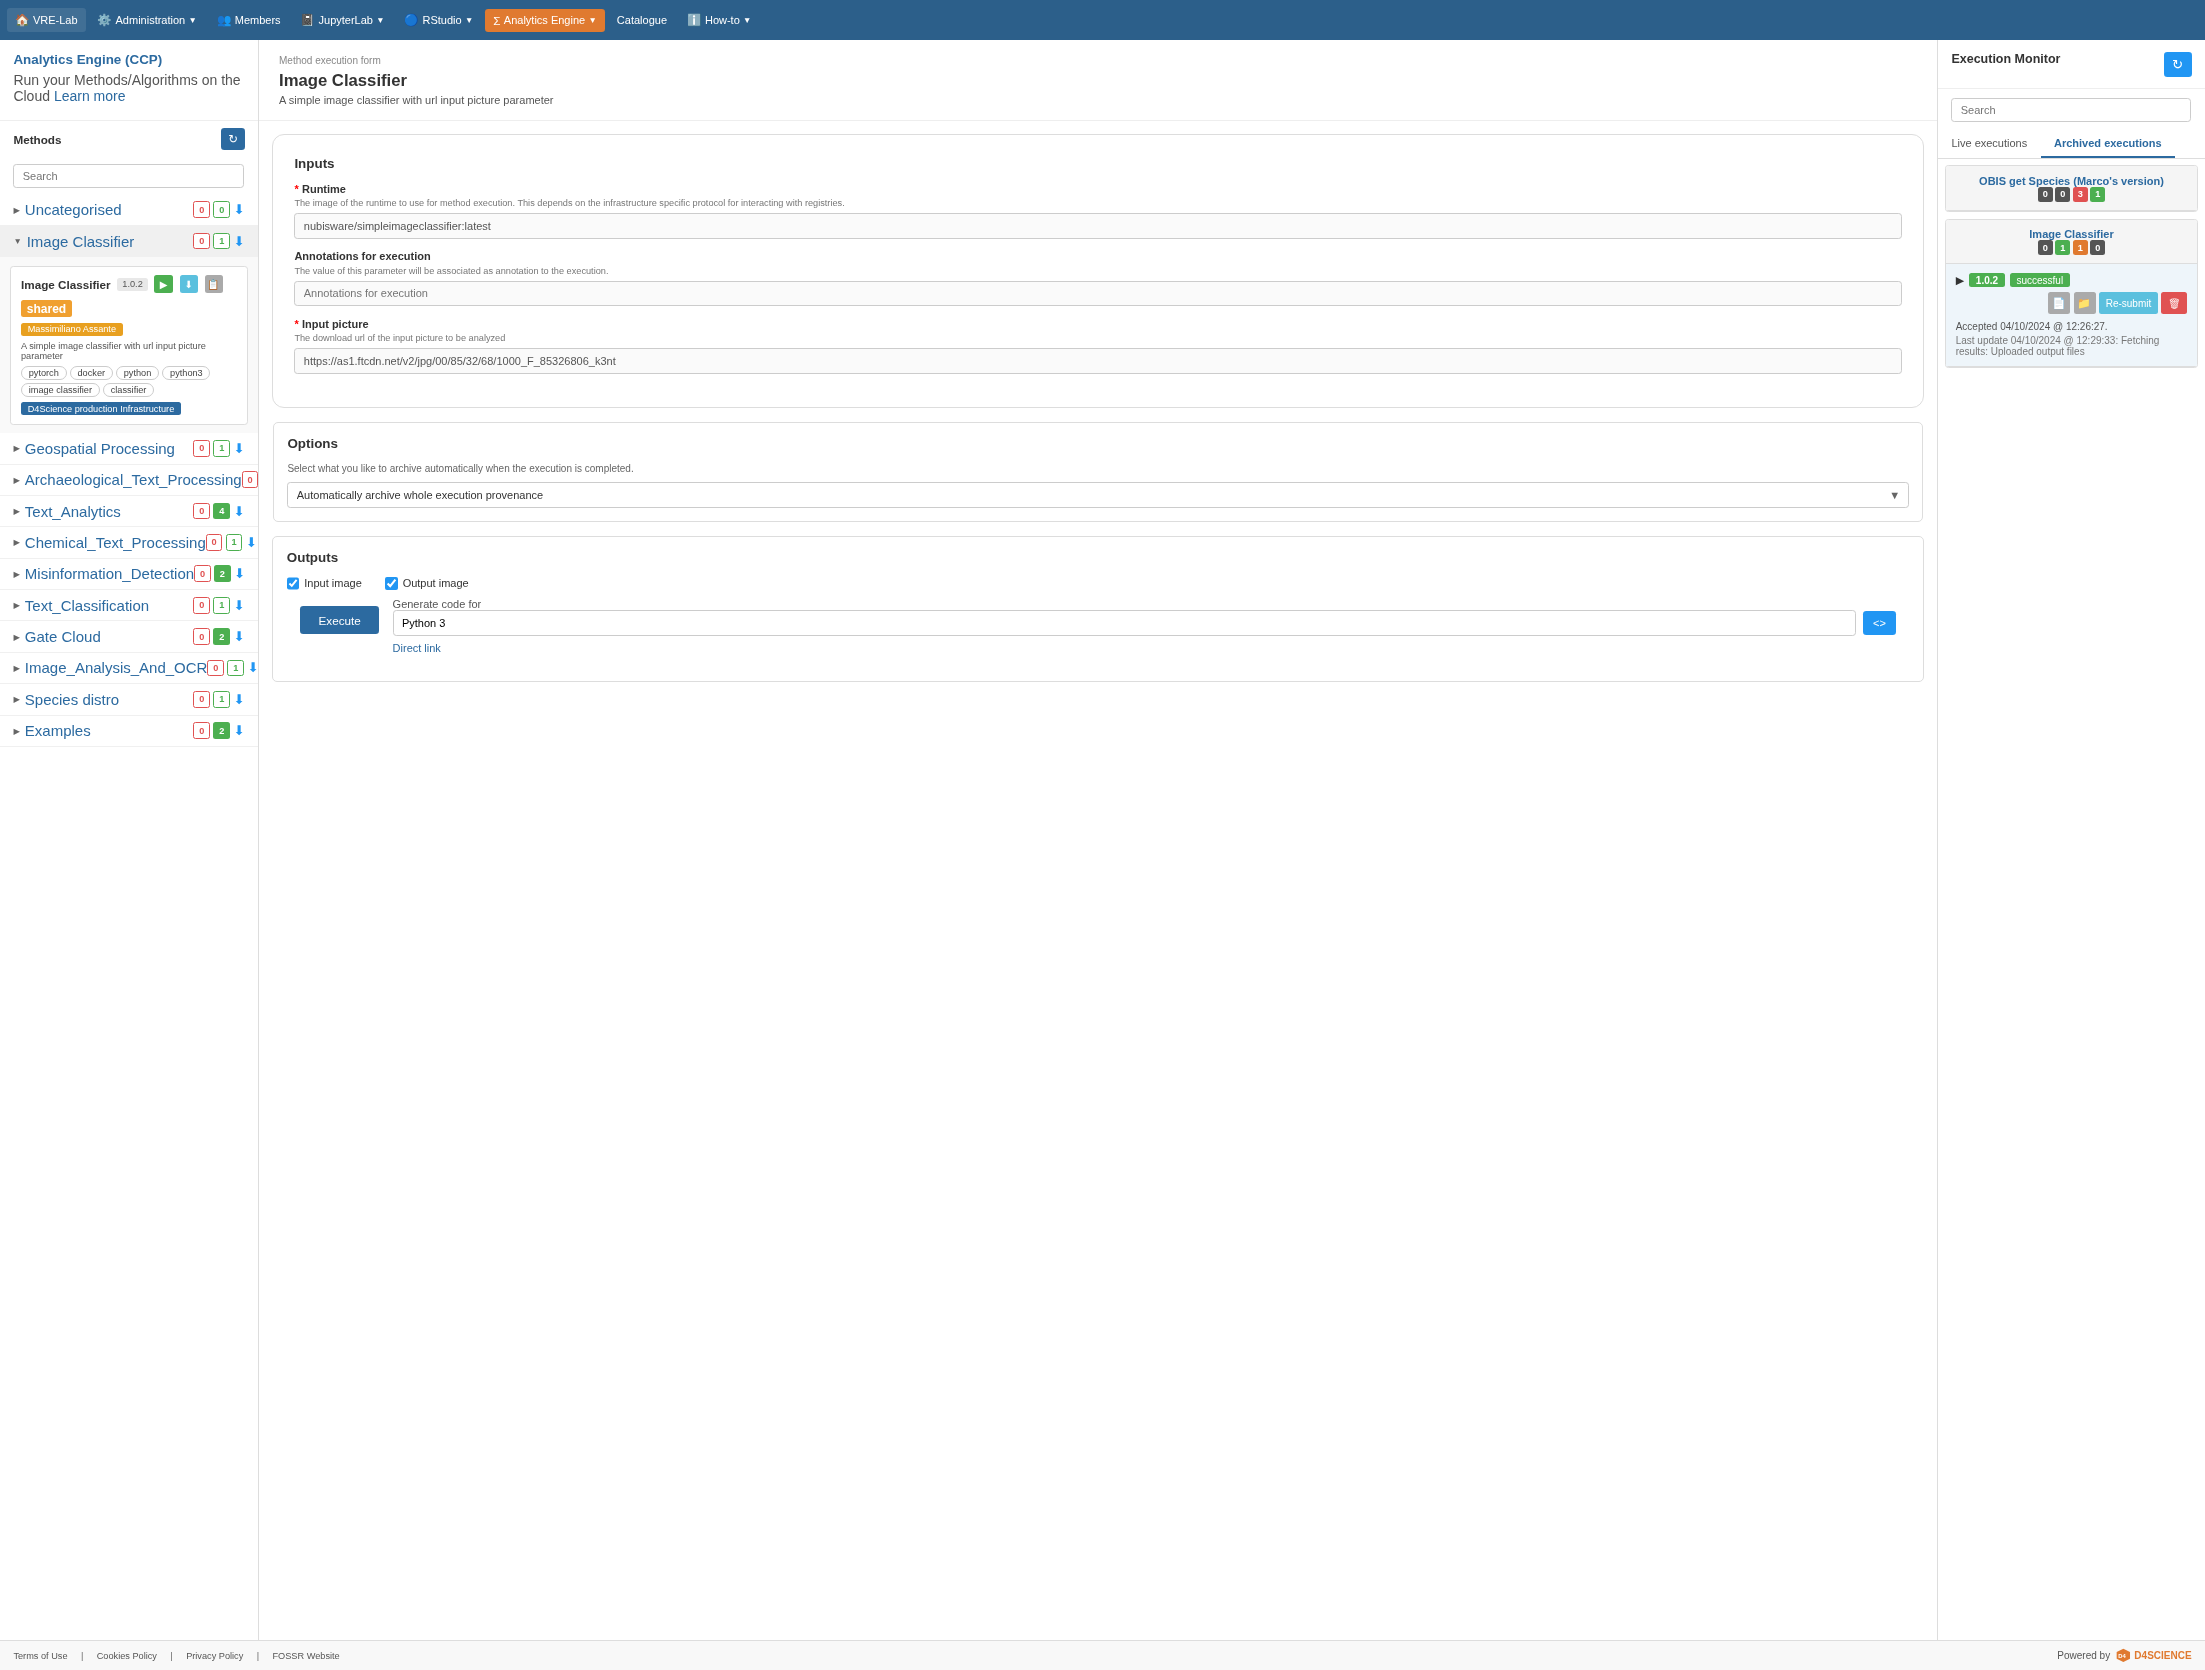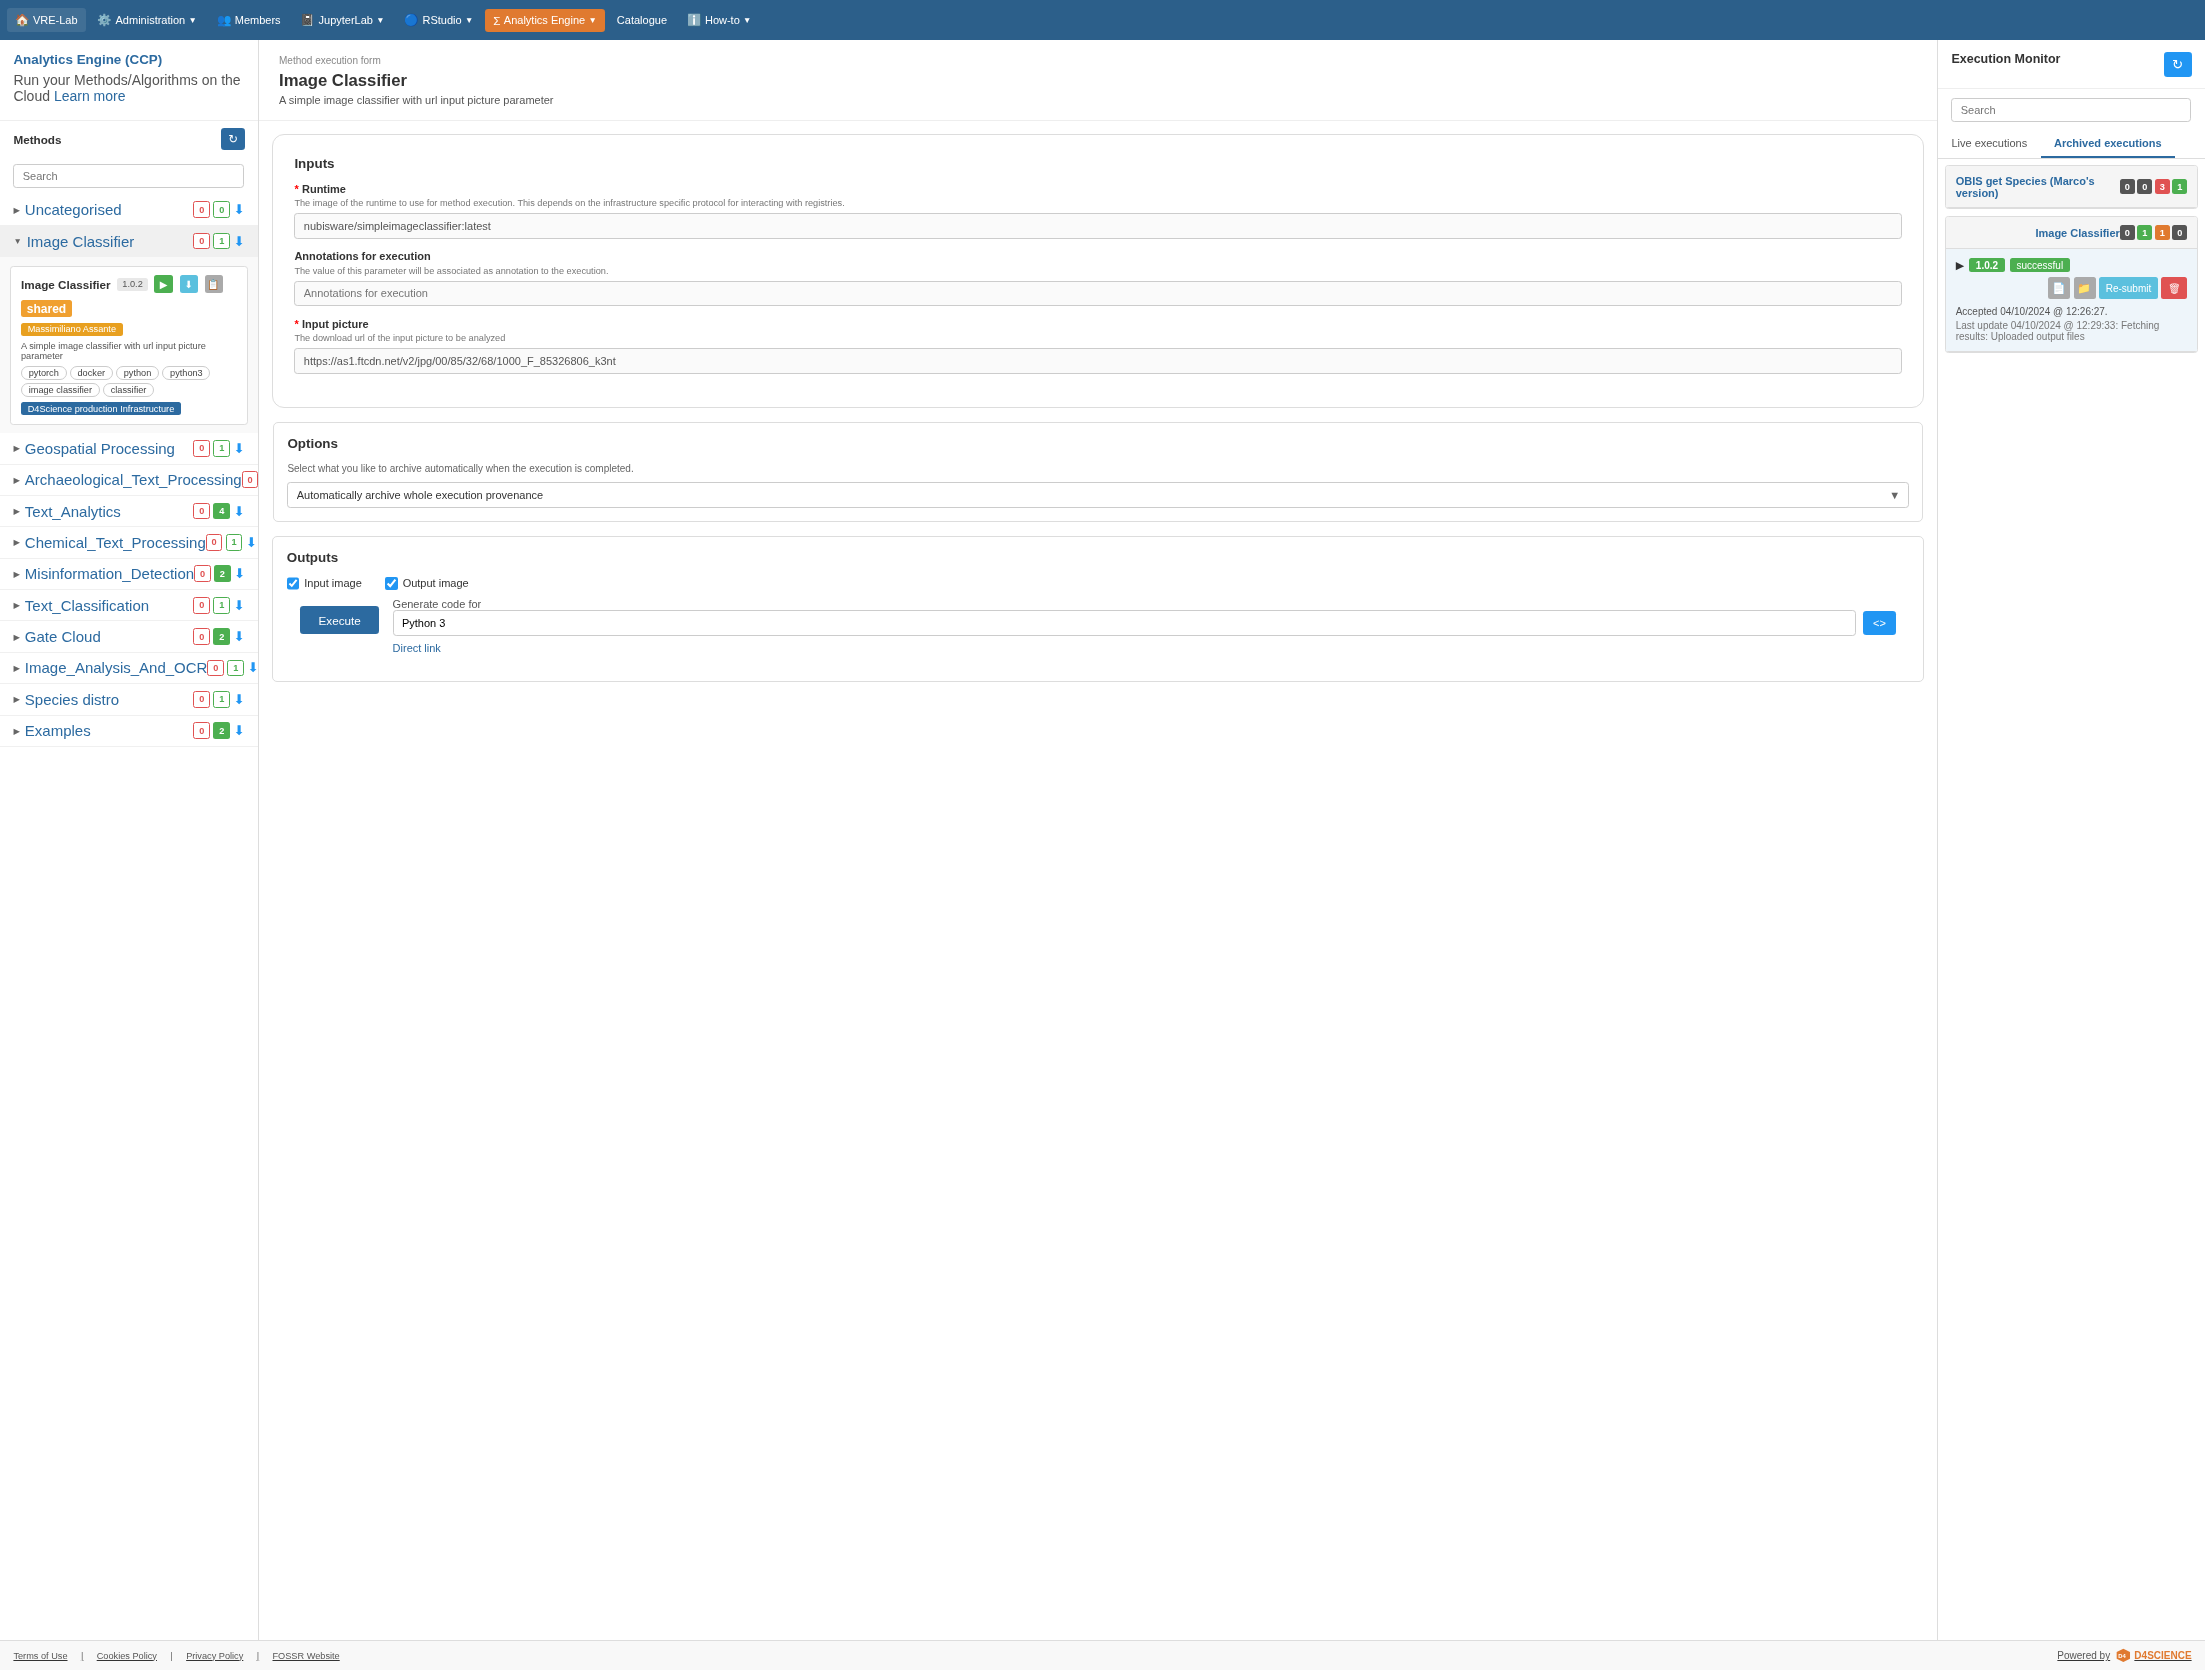--- a/index.html
+++ b/index.html
@@ -182,22 +182,23 @@
     .exec-tabs { display: flex; border-bottom: 0.8px solid #ddd; margin: 0 0 0 0; }
     .exec-tab {
       padding: 6.7px 13.4px; cursor: pointer; font-size: 11px;
       border-bottom: 2.5px solid transparent; color: #555;
     }
     .exec-tab.active { border-bottom-color: #2c6aa0; color: #2c6aa0; font-weight: bold; }
     .exec-list { overflow-y: auto; flex: 1; padding: 6.7px; }
     .exec-group { border: 0.8px solid #ddd; border-radius: 3.3px; margin-bottom: 6.7px; overflow: hidden; }
     .exec-group-header {
       padding: 8.4px 10px; background: #f5f5f5;
-      display: flex; align-items: center; justify-content: flex-end;
+      display: flex; align-items: center; justify-content: flex-start;
       border-bottom: 0.8px solid #ddd;
+      flex-direction: column;
     }
     .exec-group-name { color: #2c6aa0; font-size: 11px; font-weight: bold; cursor: pointer; }
     .exec-badges { display: flex; gap: 2.5px; }
     .exec-badge {
       width: 15px; height: 15px; border-radius: 2.5px;
       display: inline-flex; align-items: center; justify-content: center;
       font-size: 9.2px; font-weight: bold; color: #fff;
     }
     .exec-item { padding: 8.4px 10px; background: #eef5fa; border-bottom: 0.8px solid #ddd; }
     .exec-item-header { display: flex; align-items: center; gap: 5px; margin-bottom: 6.7px; flex-wrap: wrap; }
@@ -218,21 +219,20 @@
     .btn-delete { background: #e05252; }
     .btn-icon { background: #aaa; width: 22px; height: 22px; display: inline-flex; align-items: center; justify-content: center; border-radius: 2.5px; cursor: pointer; }
     .exec-timestamp { font-size: 10px; color: #555; margin-bottom: 3.3px; }
     .exec-update { font-size: 10px; color: #777; }
 
     
     .footer {
       height: 30px; background: #f8f8f8; border-top: 0.8px solid #ddd;
       display: flex; align-items: center; justify-content: space-between;
       padding: 0 13.4px;
-      text-decoration: underline;
     }
     .footer-links { display: flex; gap: 13.4px; font-size: 9.2px; color: #666; }
     .footer-link { cursor: pointer; color: #555; }
     .footer-brand { display: flex; align-items: center; gap: 5px; font-size: 10px; color: #555; }
     .d4sci-logo {
       display: inline-flex; align-items: center; gap: 2.5px;
       font-weight: bold; color: #e07a30;
     }
 
     .bottom-section { display: flex; gap: 13.4px; align-items: flex-start; margin: 0 13.4px 13.4px; }

